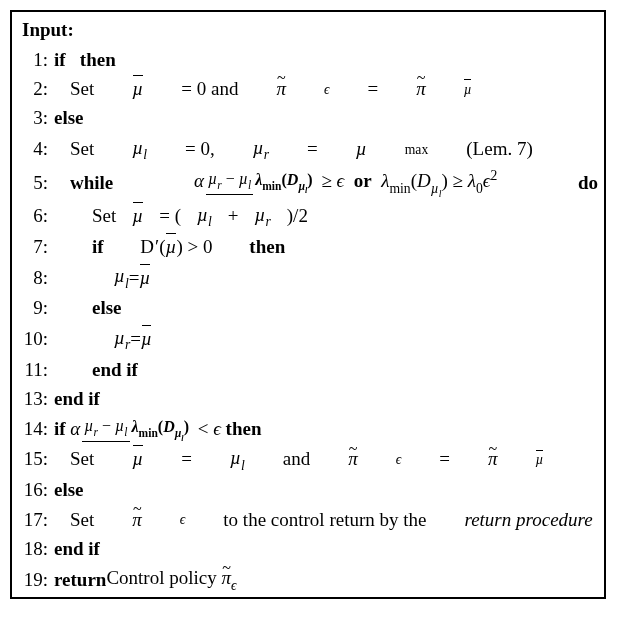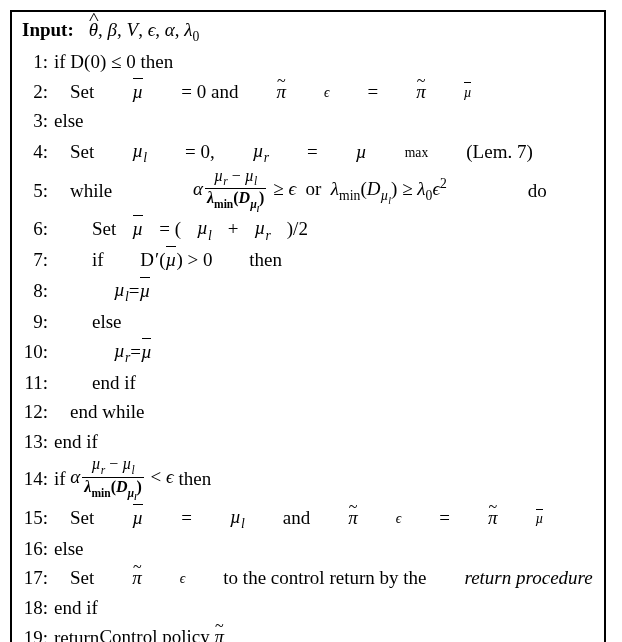--- a/index.html
+++ b/index.html
@@ -33,27 +33,27 @@
     width: 28px;
     text-align: right;
     flex-shrink: 0;
   }
   .body {
     padding-left: 6px;
     white-space: nowrap;
     display: flex;
     align-items: center;
   }
-  .kw { font-weight: normal; text-align: right; }
+  .kw { font-weight: bold; text-align: right; }
   .i1 { padding-left: 22px; gap: 38px; }
   .i2 { padding-left: 44px; gap: 16px; }
   .i3 { padding-left: 66px; }
   .frac {
     display: inline-flex;
-    flex-direction: column;
+    flex-direction: row;
     vertical-align: middle;
     text-align: center;
     font-size: 16px;
     margin: 0 2px;
     line-height: 1.0;
   }
   .frac .num { border-bottom: 1px solid #000; padding: 0 2px 1px 2px; }
   .frac .den { padding: 1px 2px 0 2px; font-weight: bold; }
   .sub { font-size: 0.72em; vertical-align: sub; position: relative; top: 0.05em; }
   .sup { font-size: 0.72em; vertical-align: super; }
@@ -86,30 +86,27 @@
   }
   .prime { margin-left: 1px; }
 </style>
 </head>
 <body>
 
 <div class="algo-box">
 
   <div class="input-line">
     <span class="input-label">Input:</span>
-    <span>
-      <span class="accent hat ital">θ</span>, <span class="ital">β</span>, <span class="ital">V</span>, <span class="ital">ϵ</span>, <span class="ital">α</span>, <span class="ital">λ</span><span class="sub">0</span>
-    </span>
   </div>
 
   <div class="line">
     <span class="lnum">1:</span>
     <span class="body">
       <span class="kw">if</span>&nbsp;
-      <span><span class="cal">D</span>(0) ≤ 0</span>&nbsp;
+      &nbsp;
       <span class="kw">then</span>
     </span>
   </div>
 
   <div class="line">
     <span class="lnum">2:</span>
     <span class="body i1">Set <span class="accent bar ital">µ</span> = 0 and <span class="accent tilde ital">π</span><span class="sub ital">ϵ</span> = <span class="accent tilde ital">π</span><span class="sub"><span class="accent bar ital" style="font-size:1em">µ</span></span></span>
   </div>
 
   <div class="line">
@@ -167,26 +164,20 @@
     <span class="body i3"><span class="ital">µ<span class="sub">r</span></span> = <span class="accent bar ital">µ</span></span>
   </div>
 
   <div class="line">
     <span class="lnum">11:</span>
     <span class="body i2">
         <span class="kw">end if</span>
       </span>
   </div>
 
-  <div class="line">
-    <span class="lnum">12:</span>
-    <span class="body i1">
-        <span class="kw">end while</span>
-      </span>
-  </div>
 
   <div class="line">
     <span class="lnum">13:</span>
     <span class="body">
         <span class="kw">end if</span>
       </span>
   </div>
 
   <div class="line">
     <span class="lnum">14:</span>

